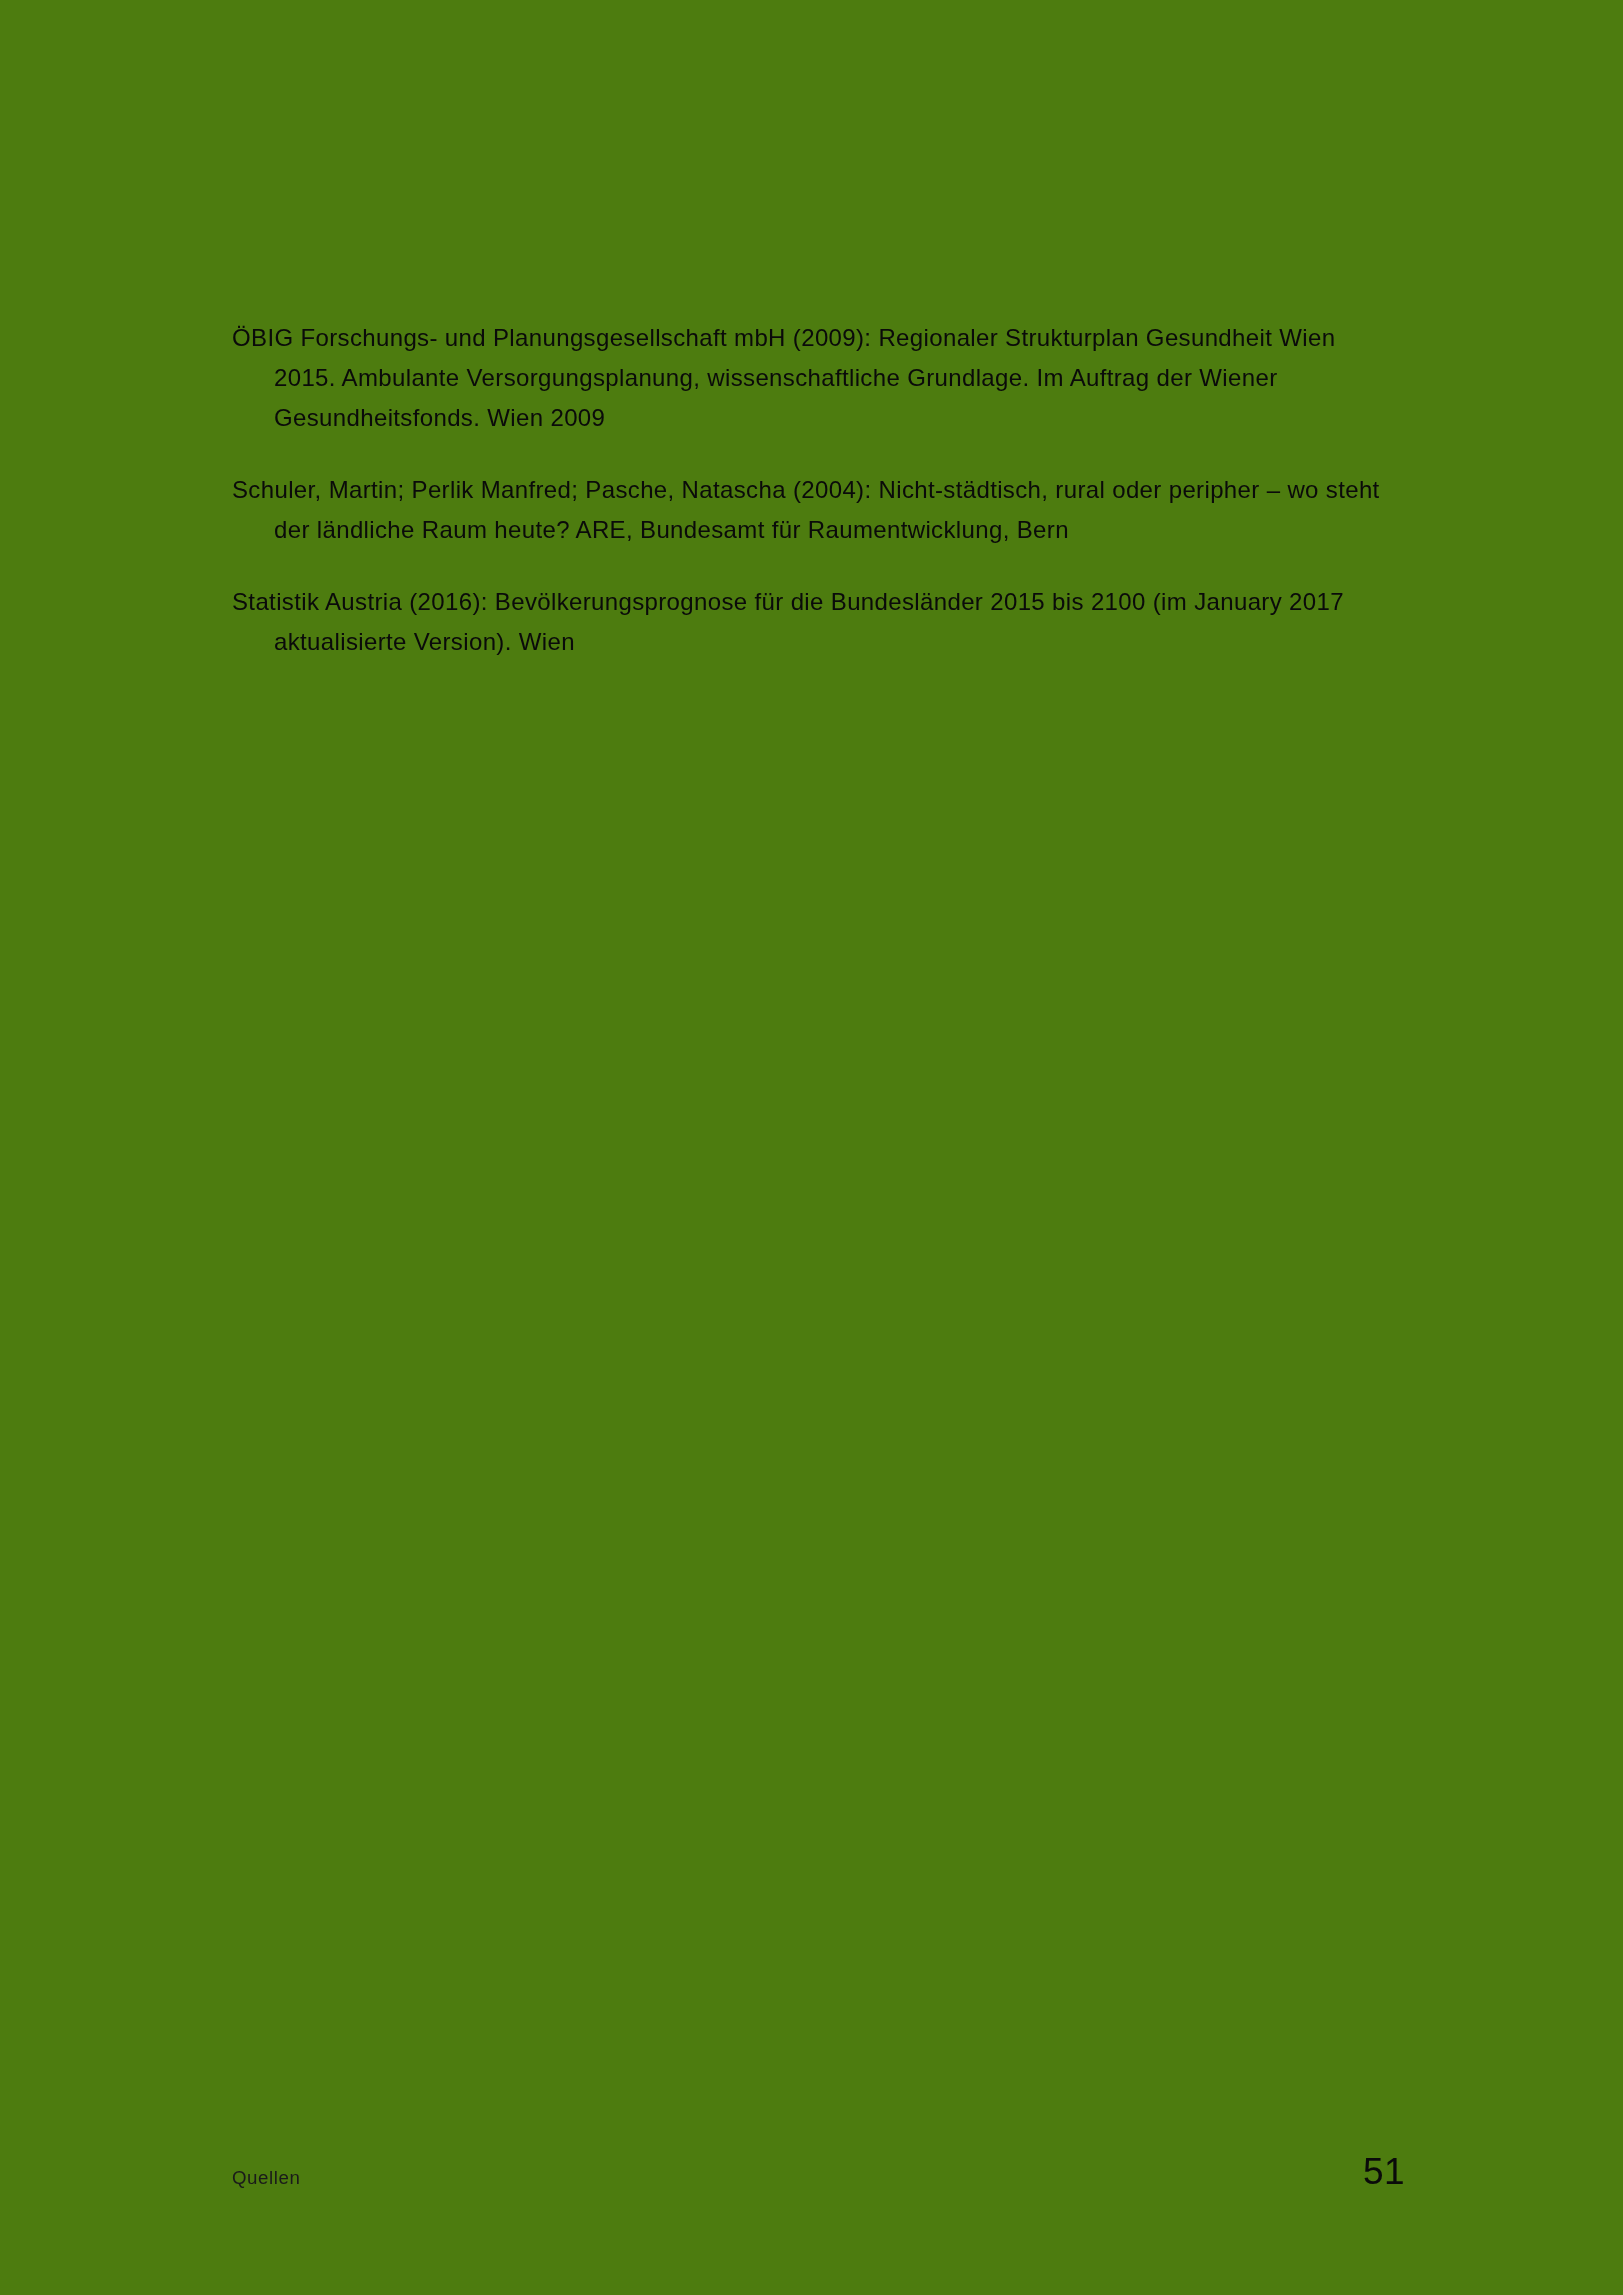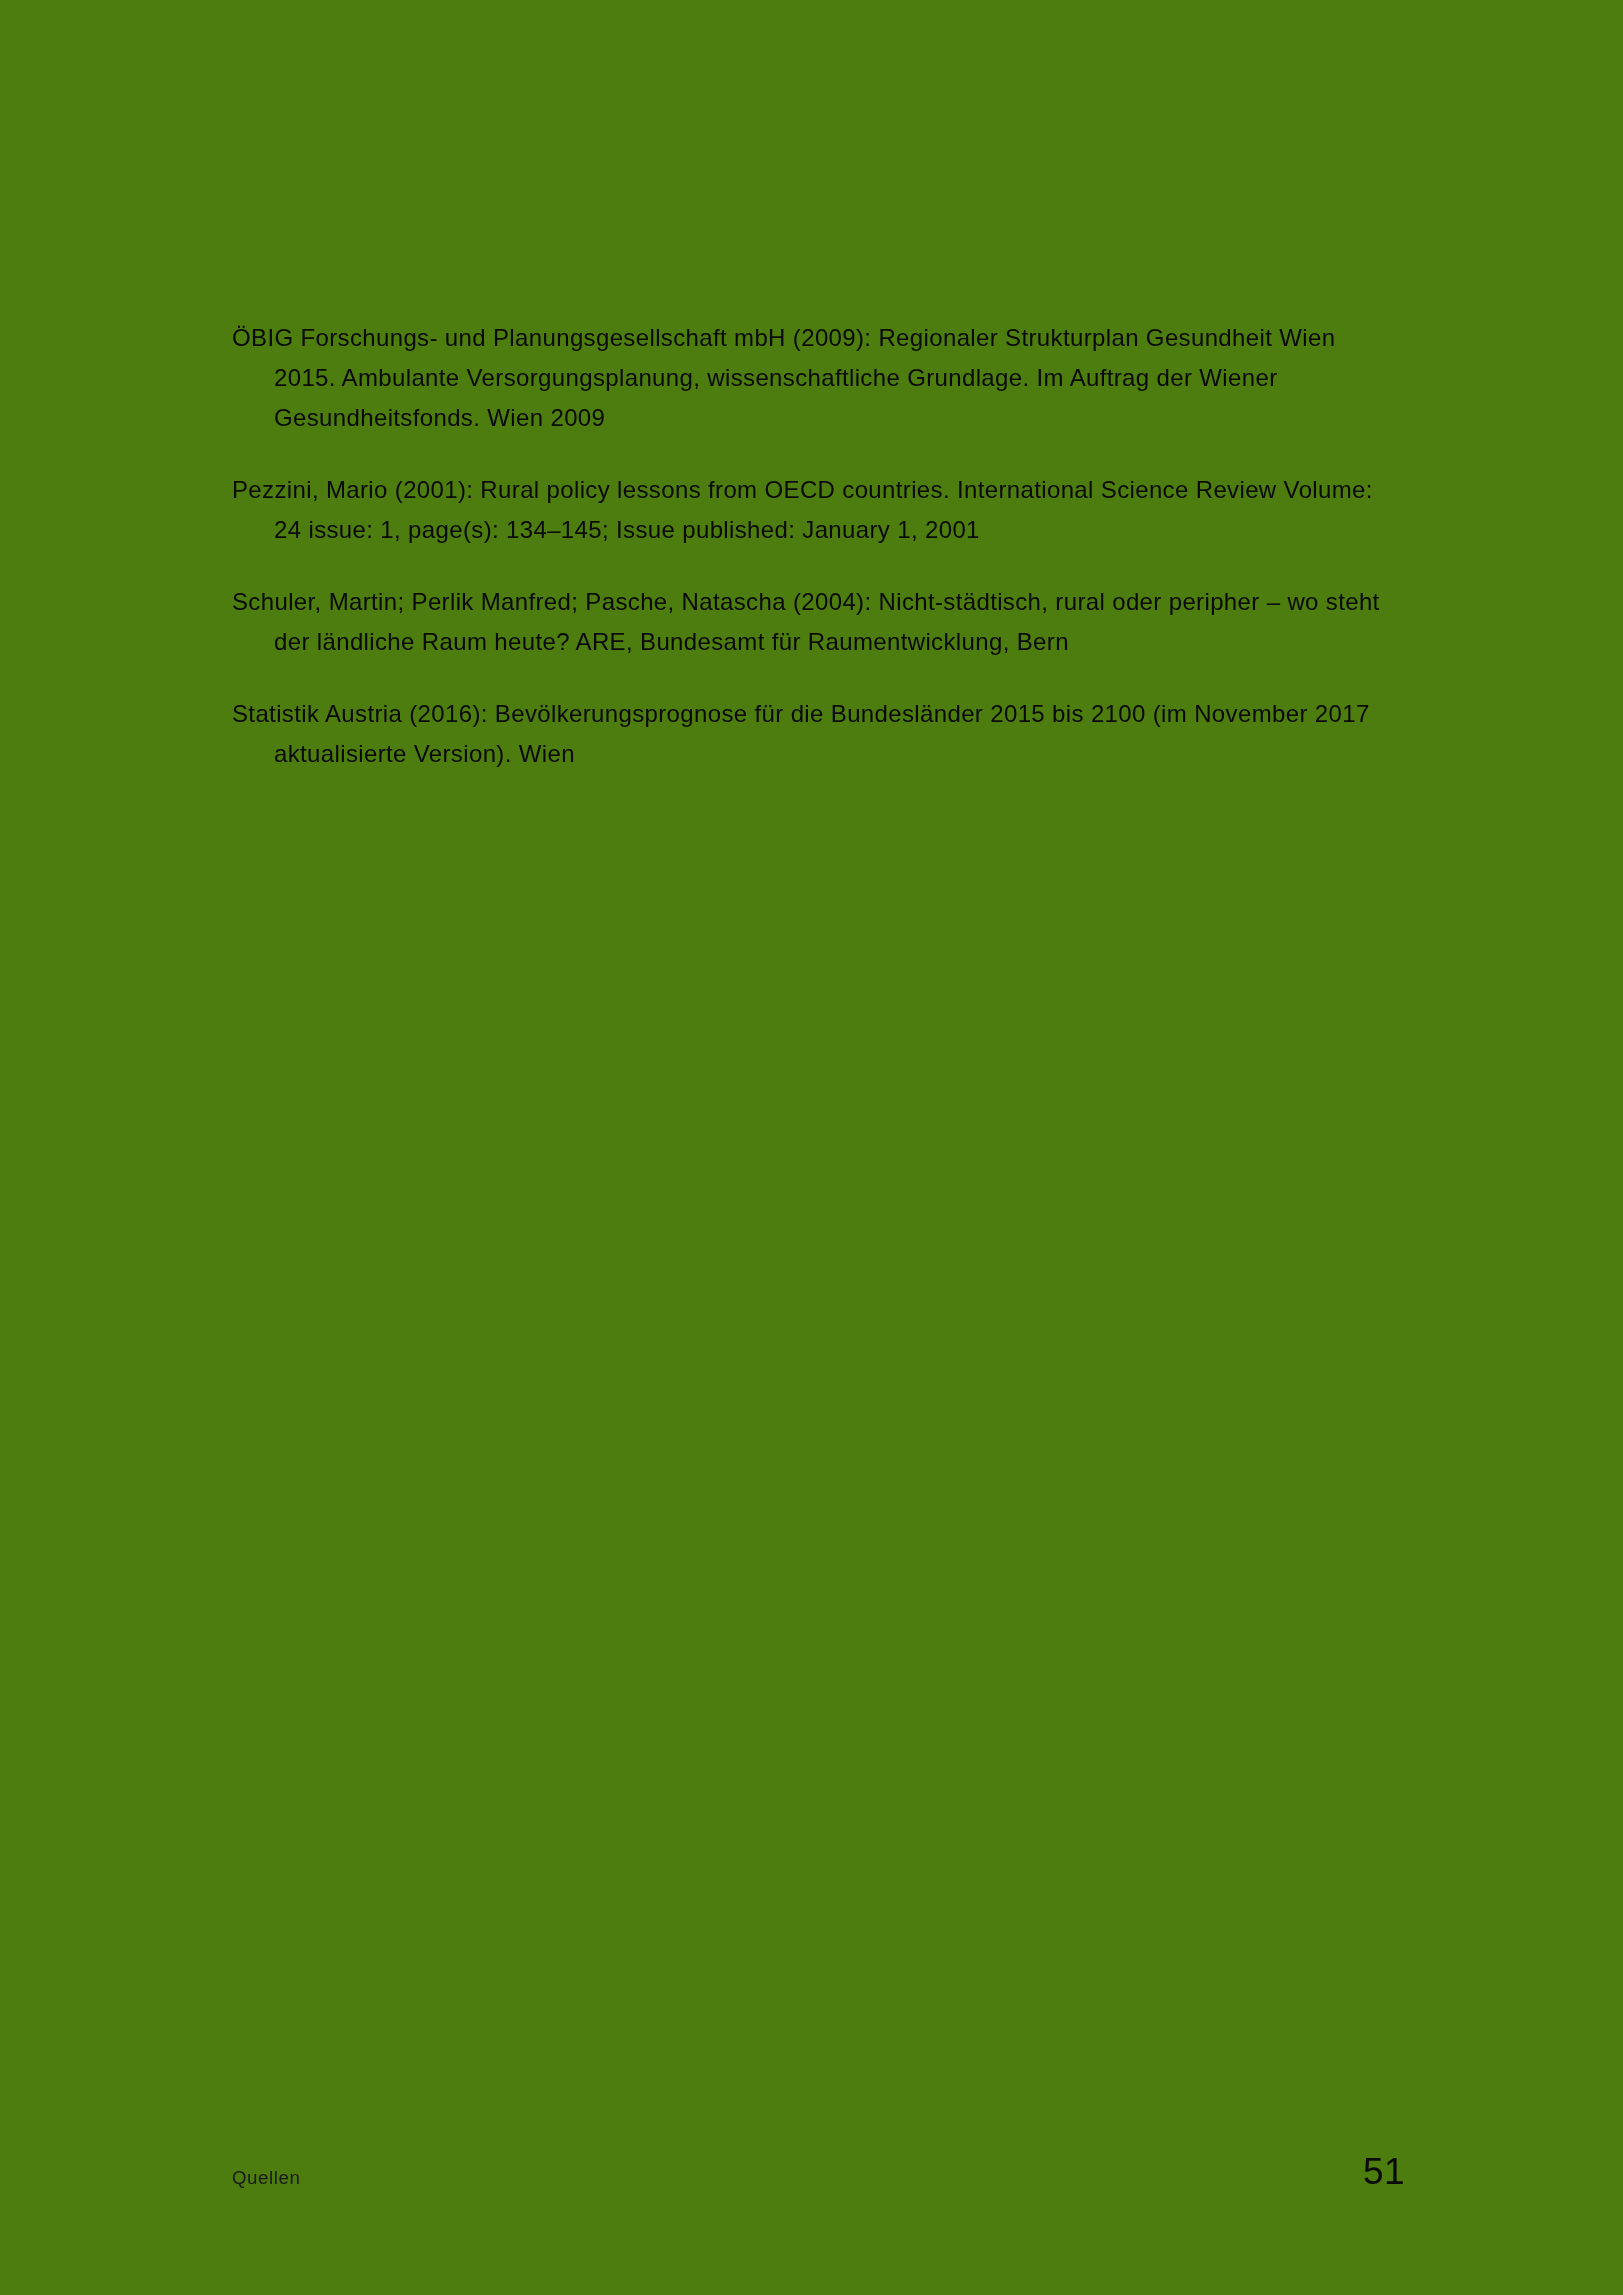--- a/index.html
+++ b/index.html
@@ -52,23 +52,22 @@
     color: #0a0a0a;
   }
 </style>
 </head>
 <body>
 
 <div class="page">
 
   <main class="references">
     <p class="ref">ÖBIG Forschungs- und Planungsgesellschaft mbH (2009): Regionaler Strukturplan Gesundheit Wien 2015. Ambulante Versorgungsplanung, wissenschaftliche Grundlage. Im Auftrag der Wiener Gesundheitsfonds. Wien 2009</p>
-    <p class="ref">Pezzini, Mario (2001): Rural policy lessons from OECD countries. International Science Review Volume: 24 issue: 1, page(s): 134–145; Issue published: January 1, 2001</p>
     <p class="ref">Schuler, Martin; Perlik Manfred; Pasche, Natascha (2004): Nicht-städtisch, rural oder peripher – wo steht der ländliche Raum heute? ARE, Bundesamt für Raumentwicklung, Bern</p>
-    <p class="ref">Statistik Austria (2016): Bevölkerungsprognose für die Bundesländer 2015 bis 2100 (im November 2017 aktualisierte Version). Wien</p>
+    <p class="ref">Statistik Austria (2016): Bevölkerungsprognose für die Bundesländer 2015 bis 2100 (im January 2017 aktualisierte Version). Wien</p>
   </main>
 
   <footer class="footer">
     <span class="footer-label">Quellen</span>
     <span class="page-number">51</span>
   </footer>
 
 </div>
 
 

